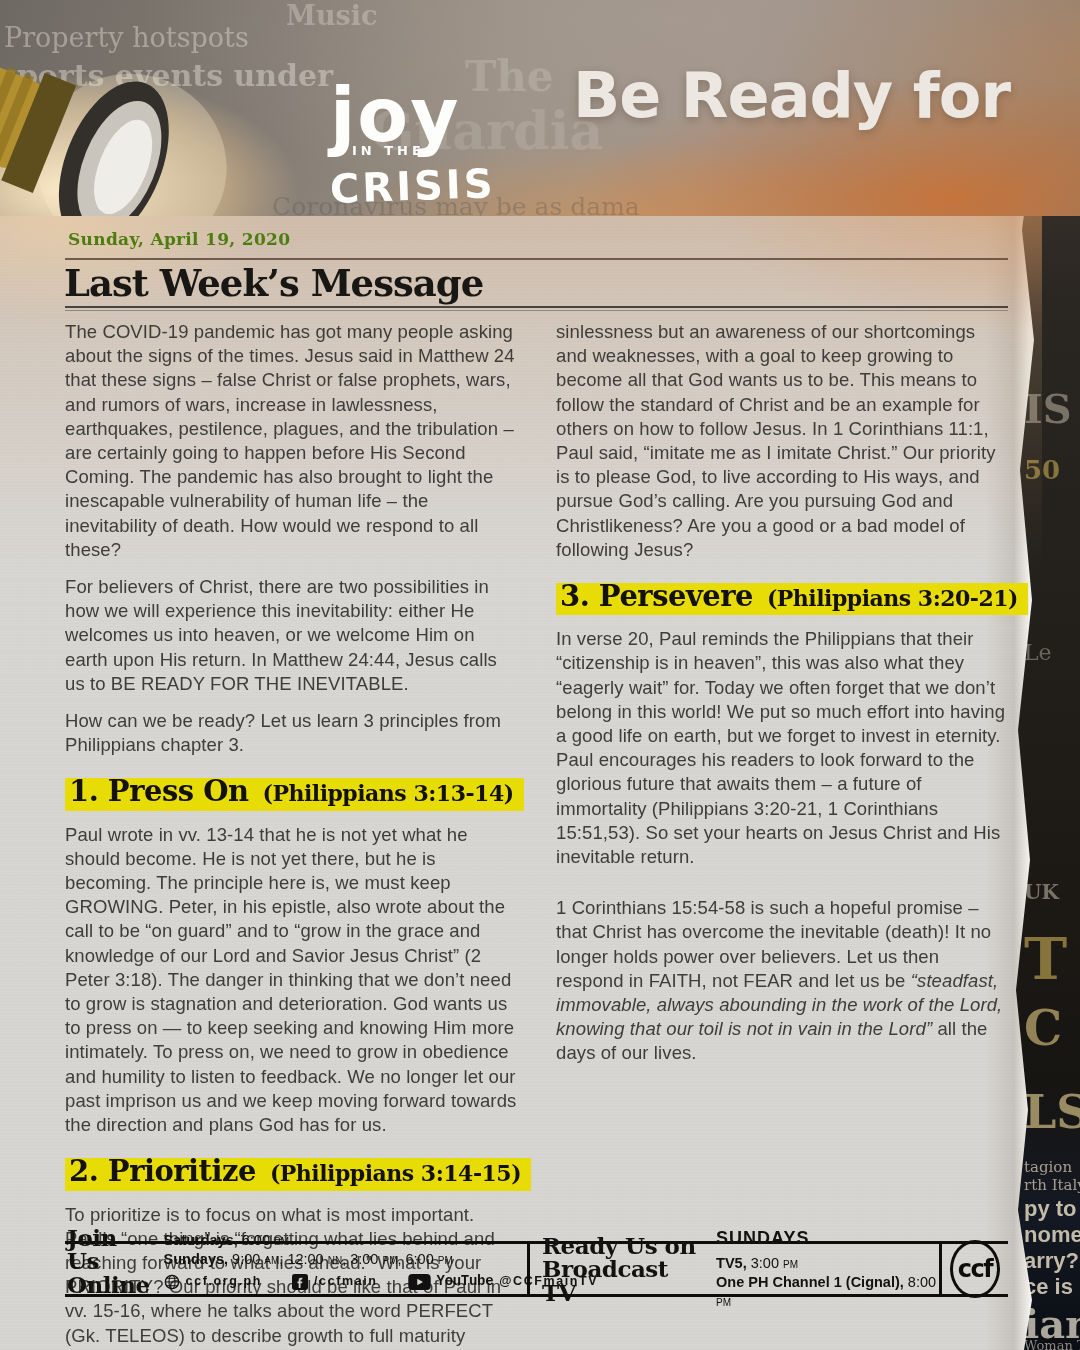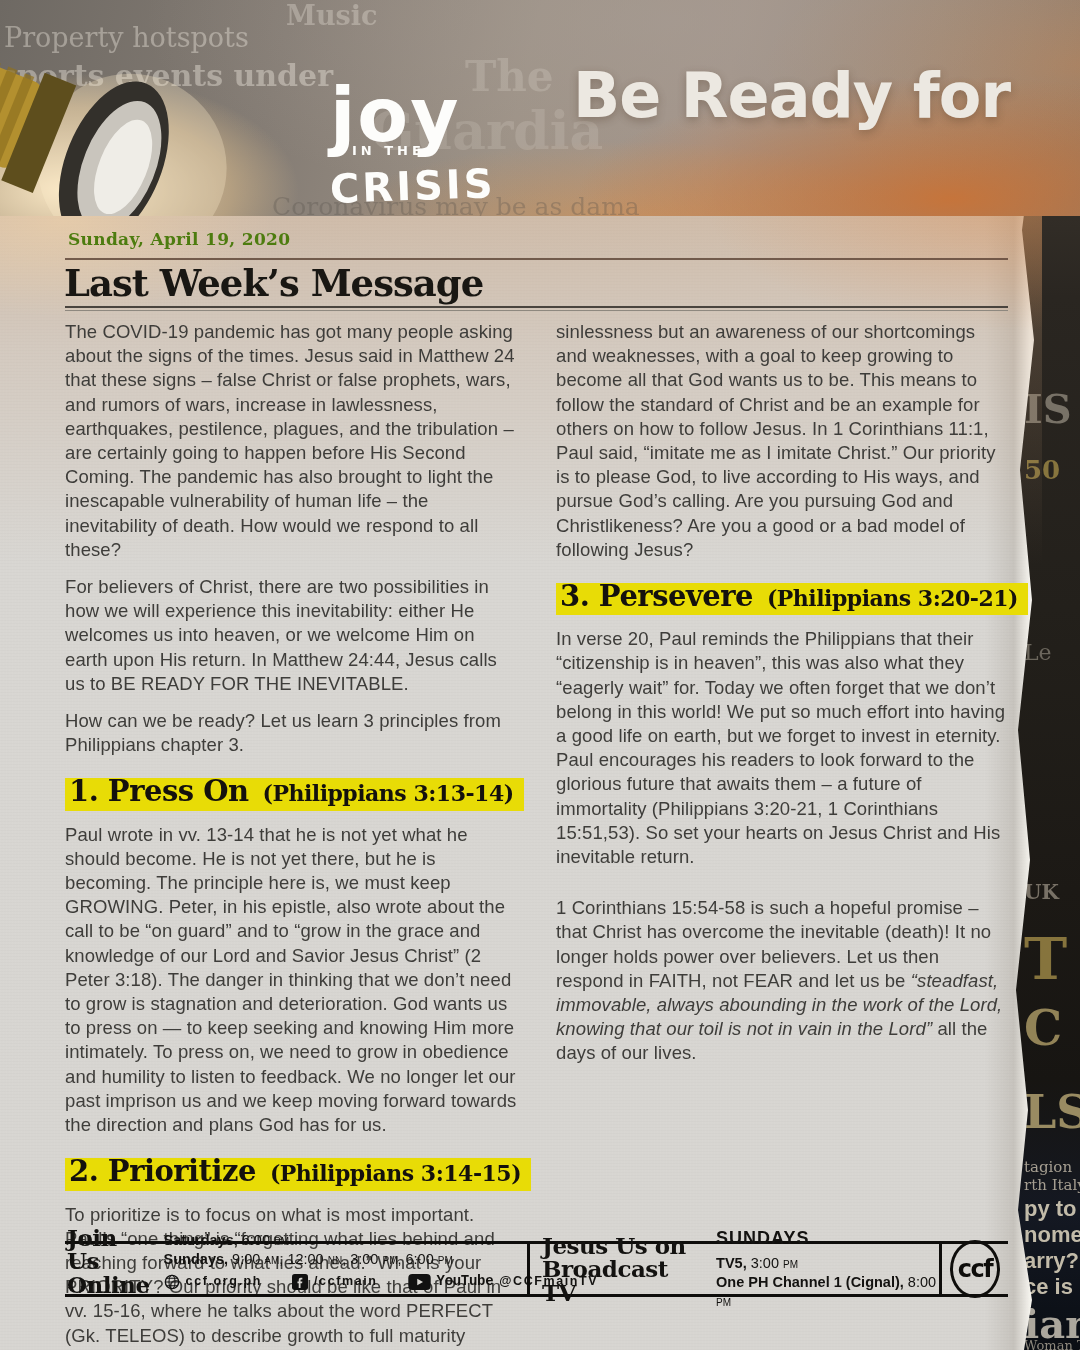--- a/index.html
+++ b/index.html
@@ -240,21 +240,21 @@
               </svg>
             <span class="yt-word">YouTube</span>
             <span class="lbl">@CCFmainTV</span>
           </span>
         </div>
       </div>
     </div>
     <div class="f-divider"></div>
     <div class="f-cell2">
       <div class="f-label">
-        <div>Jesus Us on</div>
+        <div>Ready Us on</div>
         <div>Broadcast TV</div>
       </div>
       <div class="f-sched" style="margin-left:18px;">
         <div class="sun-head">SUNDAYS</div>
         <div style="margin-top:3px;"><b>TV5,</b> <span class="sc">3:00 pm</span></div>
         <div><b>One PH Channel 1 (Cignal),</b> <span class="sc">8:00 pm</span></div>
       </div>
     </div>
     <div class="f-divider"></div>
     <div class="f-cell3">

